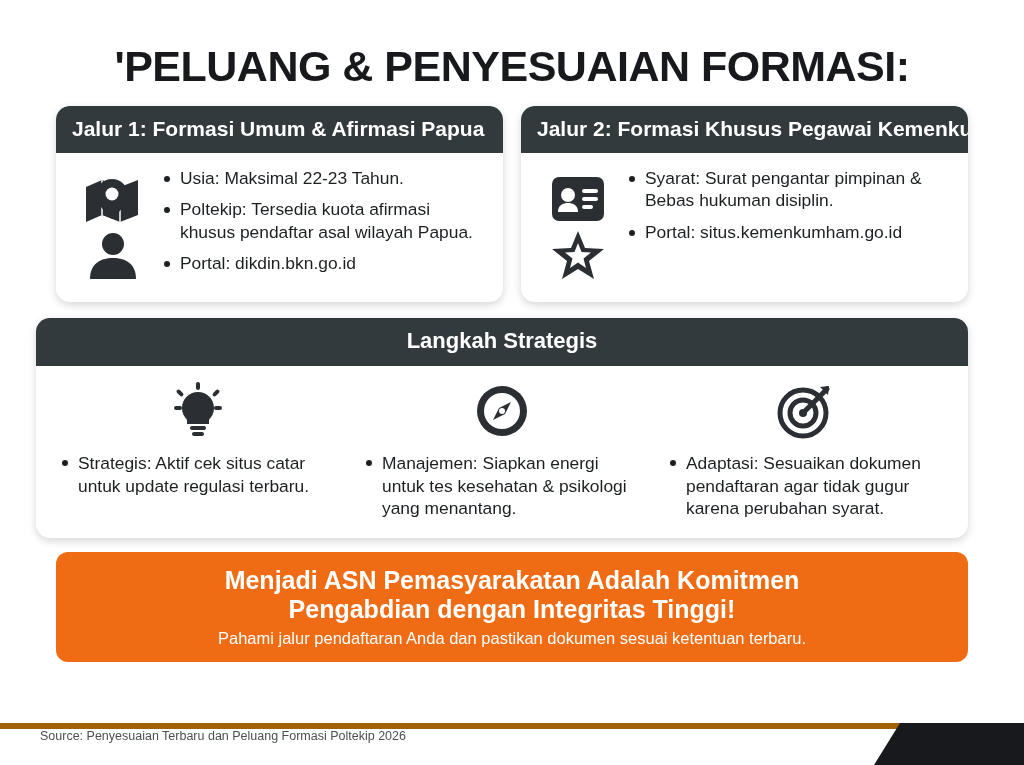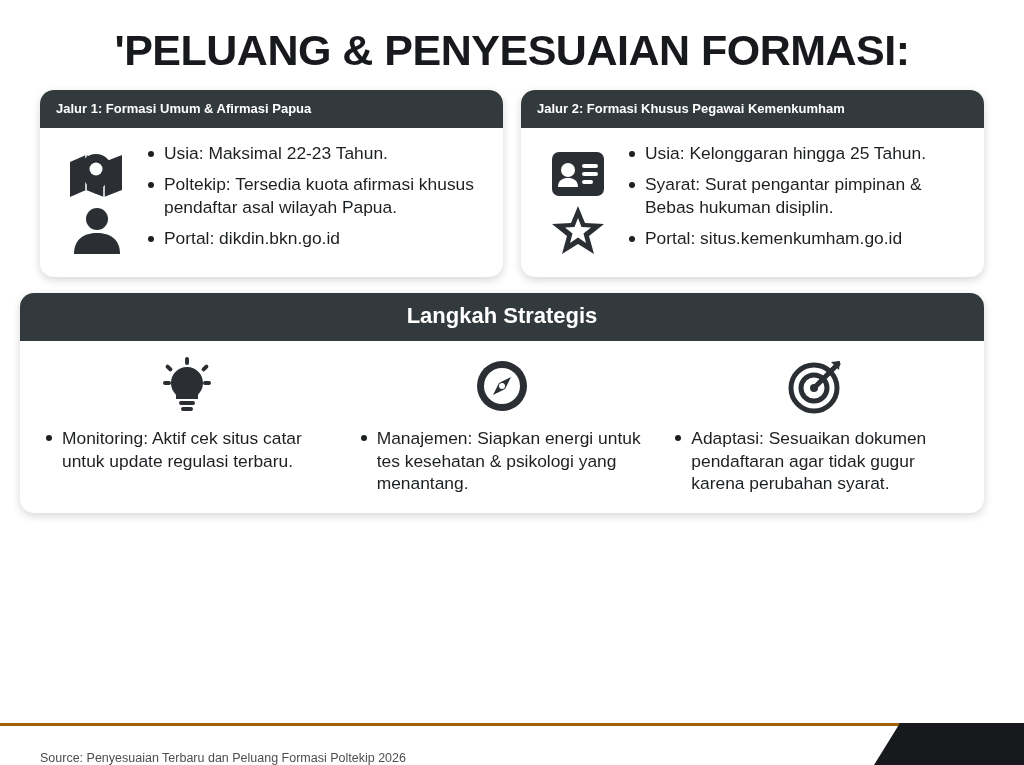--- a/index.html
+++ b/index.html
@@ -6,21 +6,21 @@
   html, body {
     width: 1024px; height: 765px;
     font-family: "Liberation Sans", sans-serif;
     background: #ffffff;
     overflow: hidden;
   }
   .page {
     position: relative;
     width: 1024px; height: 765px;
     background: #ffffff;
-    padding: 0;
+    padding: 16px;
   }
 
   
   .title-wrap {
     padding: 26px 40px 10px 40px;
     text-align: center;
   }
   .title-line {
     font-size: 43px;
     font-weight: 900;
@@ -42,21 +42,21 @@
     background: #ffffff;
     border-radius: 14px;
     box-shadow: 0 3px 8px rgba(0,0,0,0.16);
     overflow: hidden;
     display: flex;
     flex-direction: column;
   }
   .card-header {
     background: #333a3d;
     color: #ffffff;
-    font-size: 13px;
+    font-size: 21px;
     font-weight: 700;
     padding: 11px 16px 12px 16px;
     border-radius: 12px 12px 0 0;
     white-space: nowrap;
     overflow: hidden;
   }
   .card-body {
     display: flex;
     gap: 6px;
     padding: 14px 16px 16px 14px;
@@ -160,23 +160,23 @@
     font-weight: 400;
     color: #ffffff;
   }
 
   
   .footer {
     position: absolute;
     left: 0; bottom: 0;
     width: 1024px; height: 42px;
     background: #ffffff;
-    border-top: 3px solid #a16207;
-    display: flex;
-    align-items: flex-end;
+    border-top: 6px solid #a16207;
+    display: flex;
+    align-items: flex-start;
   }
   .footer-text {
     font-size: 12.5px;
     color: #4c4f52;
     padding-left: 40px;
   }
   .footer-dark {
     position: absolute;
     right: 0; bottom: 0;
     width: 150px; height: 42px;
@@ -249,21 +249,20 @@
           </span>
           <span>
             <svg width="56" height="52" viewBox="0 0 56 52">
               <path d="M28 2 L35 19 L54 20 L39 32 L44 50 L28 40 L12 50 L17 32 L2 20 L21 19 Z" fill="#2b2f33"></path>
               <path d="M28 14 L31.5 23 L41 23.5 L33.5 29.5 L36 39 L28 33.5 L20 39 L22.5 29.5 L15 23.5 L24.5 23 Z" fill="#ffffff"></path>
             </svg>
           </span>
         </div>
         <div class="bullets">
           <ul class="blist">
-            <li><span class="lbl">Usia:</span><span> Kelonggaran hingga 25 Tahun.</span></li>
             <li><span class="lbl">Syarat:</span><span> Surat pengantar pimpinan &amp; Bebas hukuman disiplin.</span></li>
             <li><span class="lbl">Portal:</span><span> situs.kemenkumham.go.id</span></li>
           </ul>
         </div>
       </div>
     </div>
   </div>
 
   <div class="strategy">
     <div class="strategy-header">Langkah Strategis</div>
@@ -276,21 +275,21 @@
             <rect x="20" y="44" width="16" height="4" rx="2" fill="#2b2f33"></rect>
             <rect x="22" y="50" width="12" height="4" rx="2" fill="#2b2f33"></rect>
             <rect x="26" y="0" width="4" height="8" rx="2" fill="#2b2f33"></rect>
             <rect x="4" y="24" width="8" height="4" rx="2" fill="#2b2f33"></rect>
             <rect x="44" y="24" width="8" height="4" rx="2" fill="#2b2f33"></rect>
             <rect x="8" y="7" width="4" height="8" rx="2" fill="#2b2f33" transform="rotate(-45 10 11)"></rect>
             <rect x="44" y="7" width="4" height="8" rx="2" fill="#2b2f33" transform="rotate(45 46 11)"></rect>
           </svg>
         </div>
         <div class="strat-text">
-          <span class="lbl">Monitoring:</span><span> Aktif cek situs catar untuk update regulasi terbaru.</span>
+          <span class="lbl">Strategis:</span><span> Aktif cek situs catar untuk update regulasi terbaru.</span>
         </div>
       </div>
 
       <div class="strat-col">
         <div class="strat-icon">
           <svg width="54" height="54" viewBox="0 0 54 54">
             <circle cx="27" cy="27" r="25" fill="#2b2f33"></circle>
             <circle cx="27" cy="27" r="18" fill="#ffffff"></circle>
             <path d="M36 18 L24 24 L18 36 L30 30 Z" fill="#2b2f33"></path>
             <circle cx="27" cy="27" r="3" fill="#ffffff"></circle>
@@ -312,20 +311,25 @@
           </svg>
         </div>
         <div class="strat-text">
           <span class="lbl">Adaptasi:</span><span> Sesuaikan dokumen pendaftaran agar tidak gugur karena perubahan syarat.</span>
         </div>
       </div>
 
     </div>
   </div>
 
+  <div class="banner">
+    <div class="banner-line">Menjadi ASN Pemasyarakatan Adalah Komitmen</div>
+    <div class="banner-line">Pengabdian dengan Integritas Tinggi!</div>
+    <div class="banner-sub">Pahami jalur pendaftaran Anda dan pastikan dokumen sesuai ketentuan terbaru.</div>
+  </div>
 
   <div class="footer">
     <div class="footer-text">Source: Penyesuaian Terbaru dan Peluang Formasi Poltekip 2026</div>
     <div class="footer-dark"></div>
   </div>
 
   <div class="scrollbar"></div>
 </div>
 
 </body></html>

